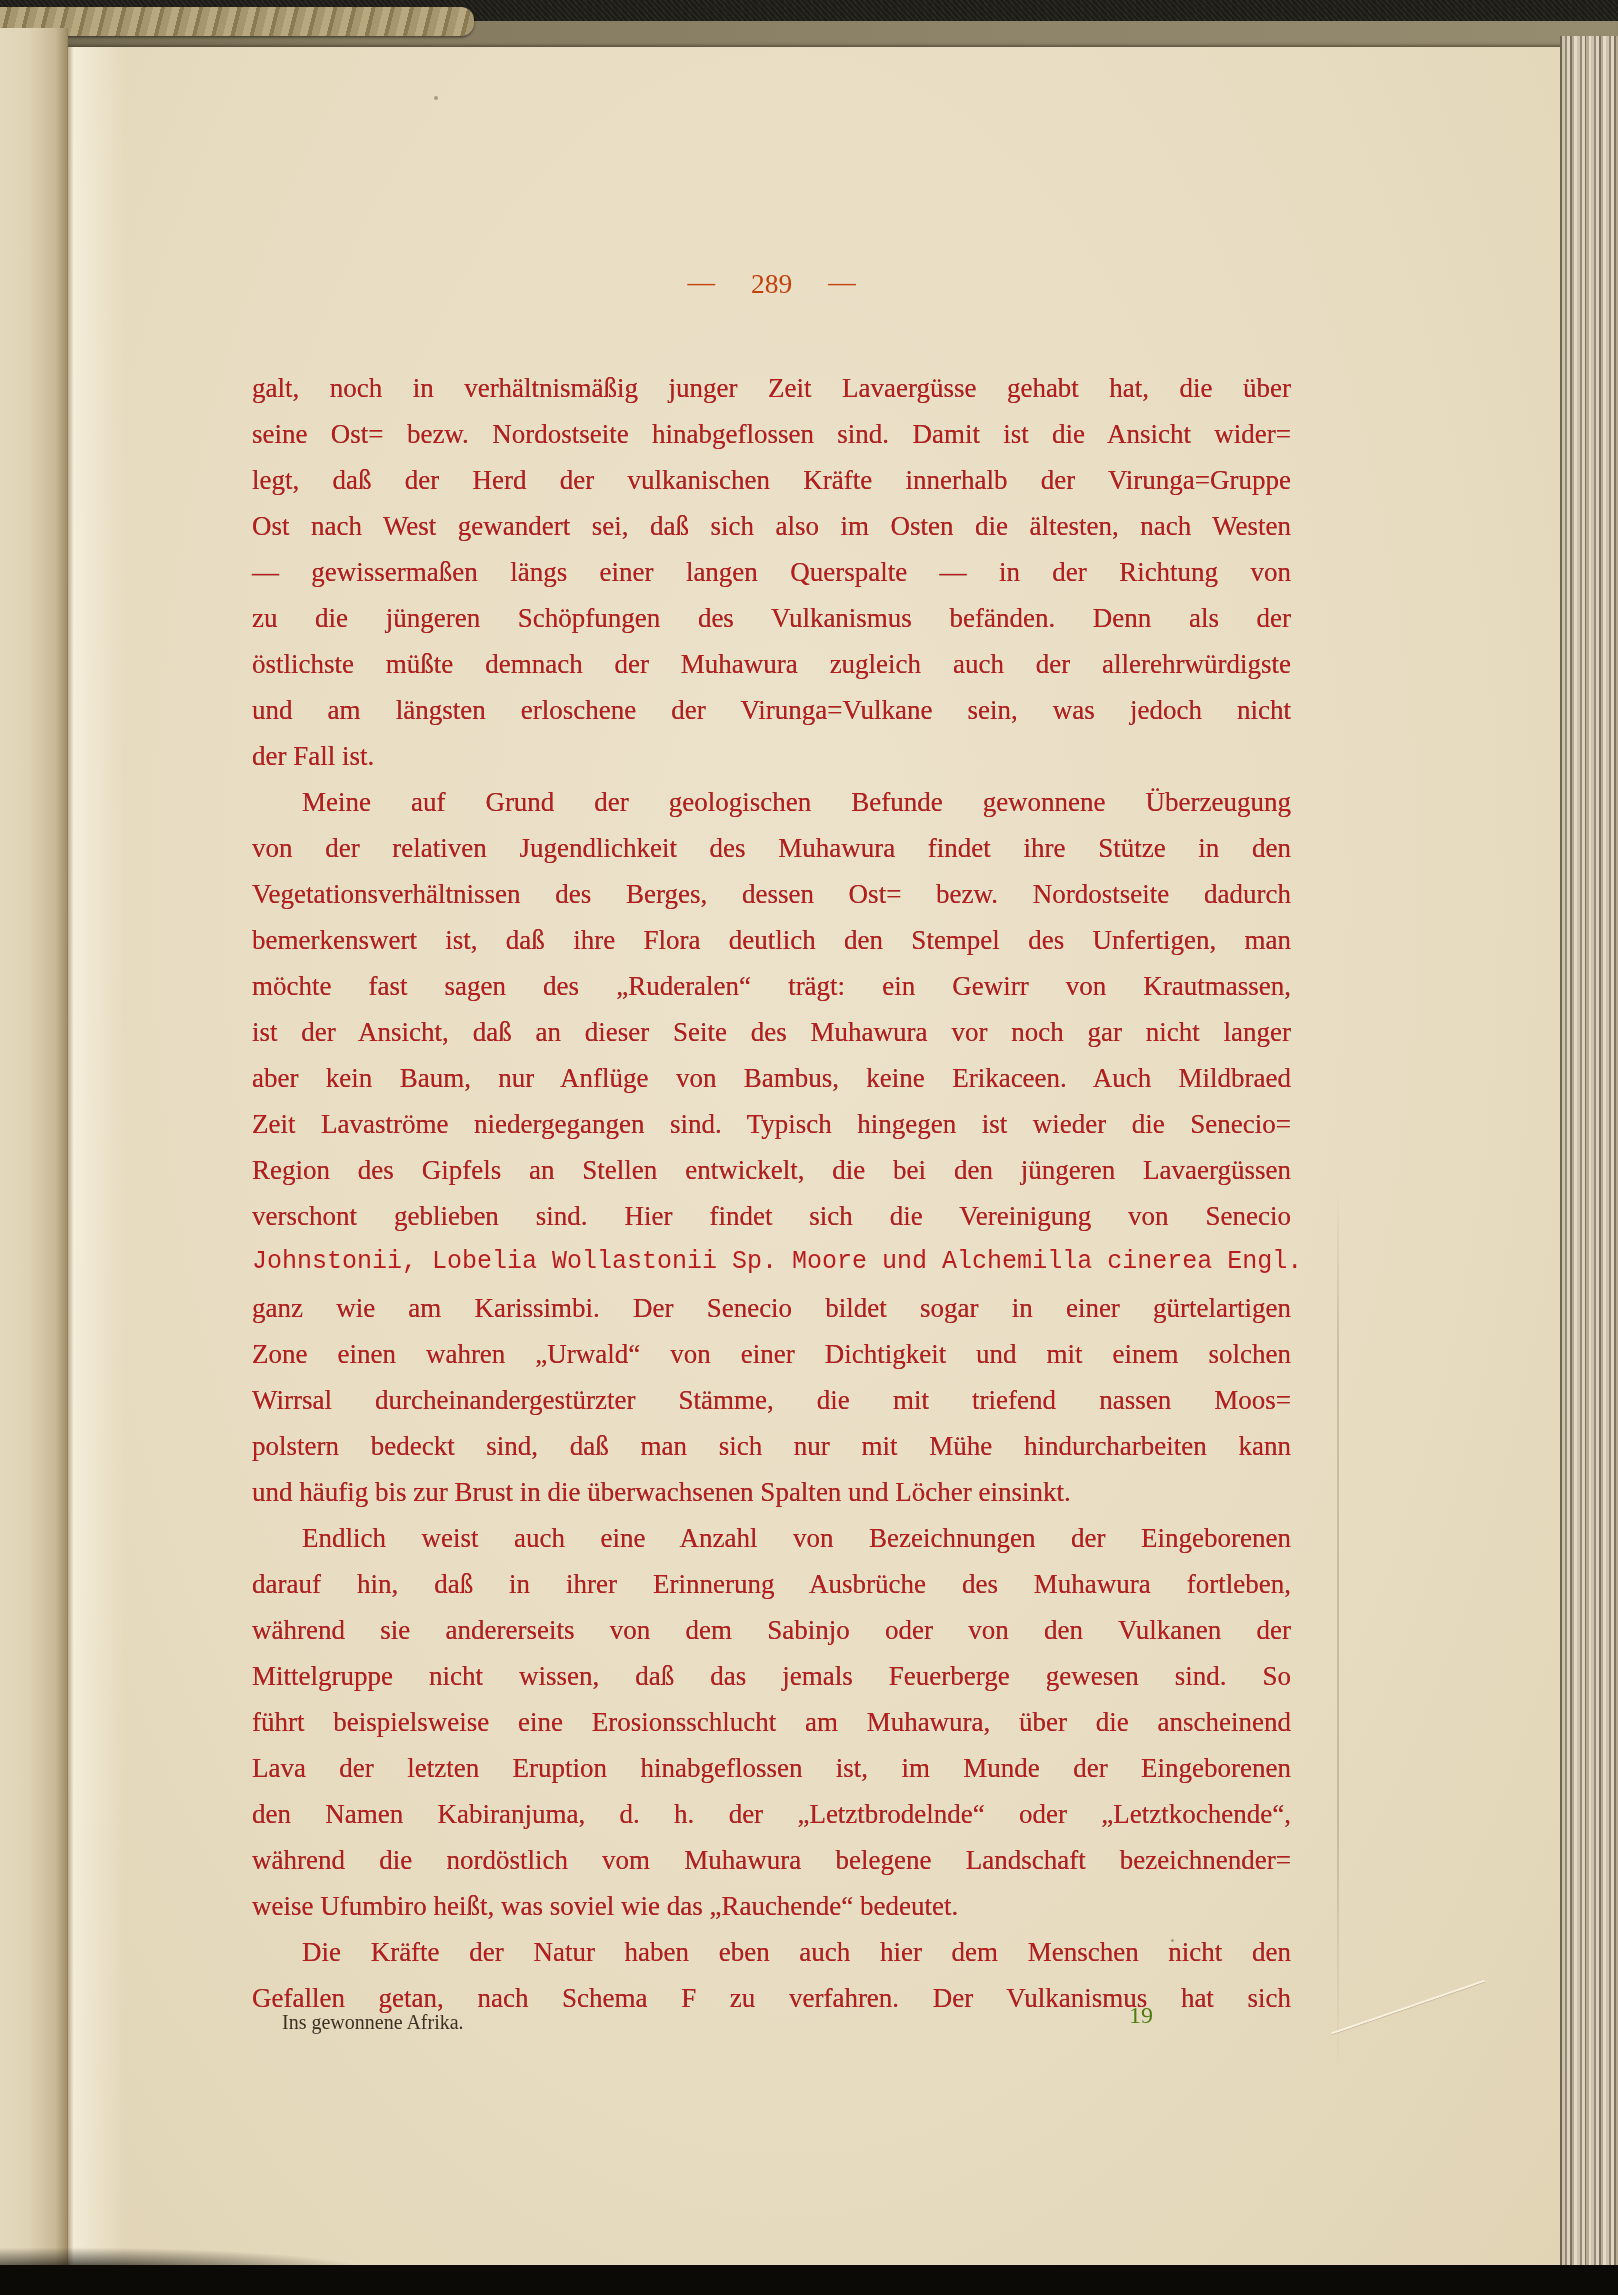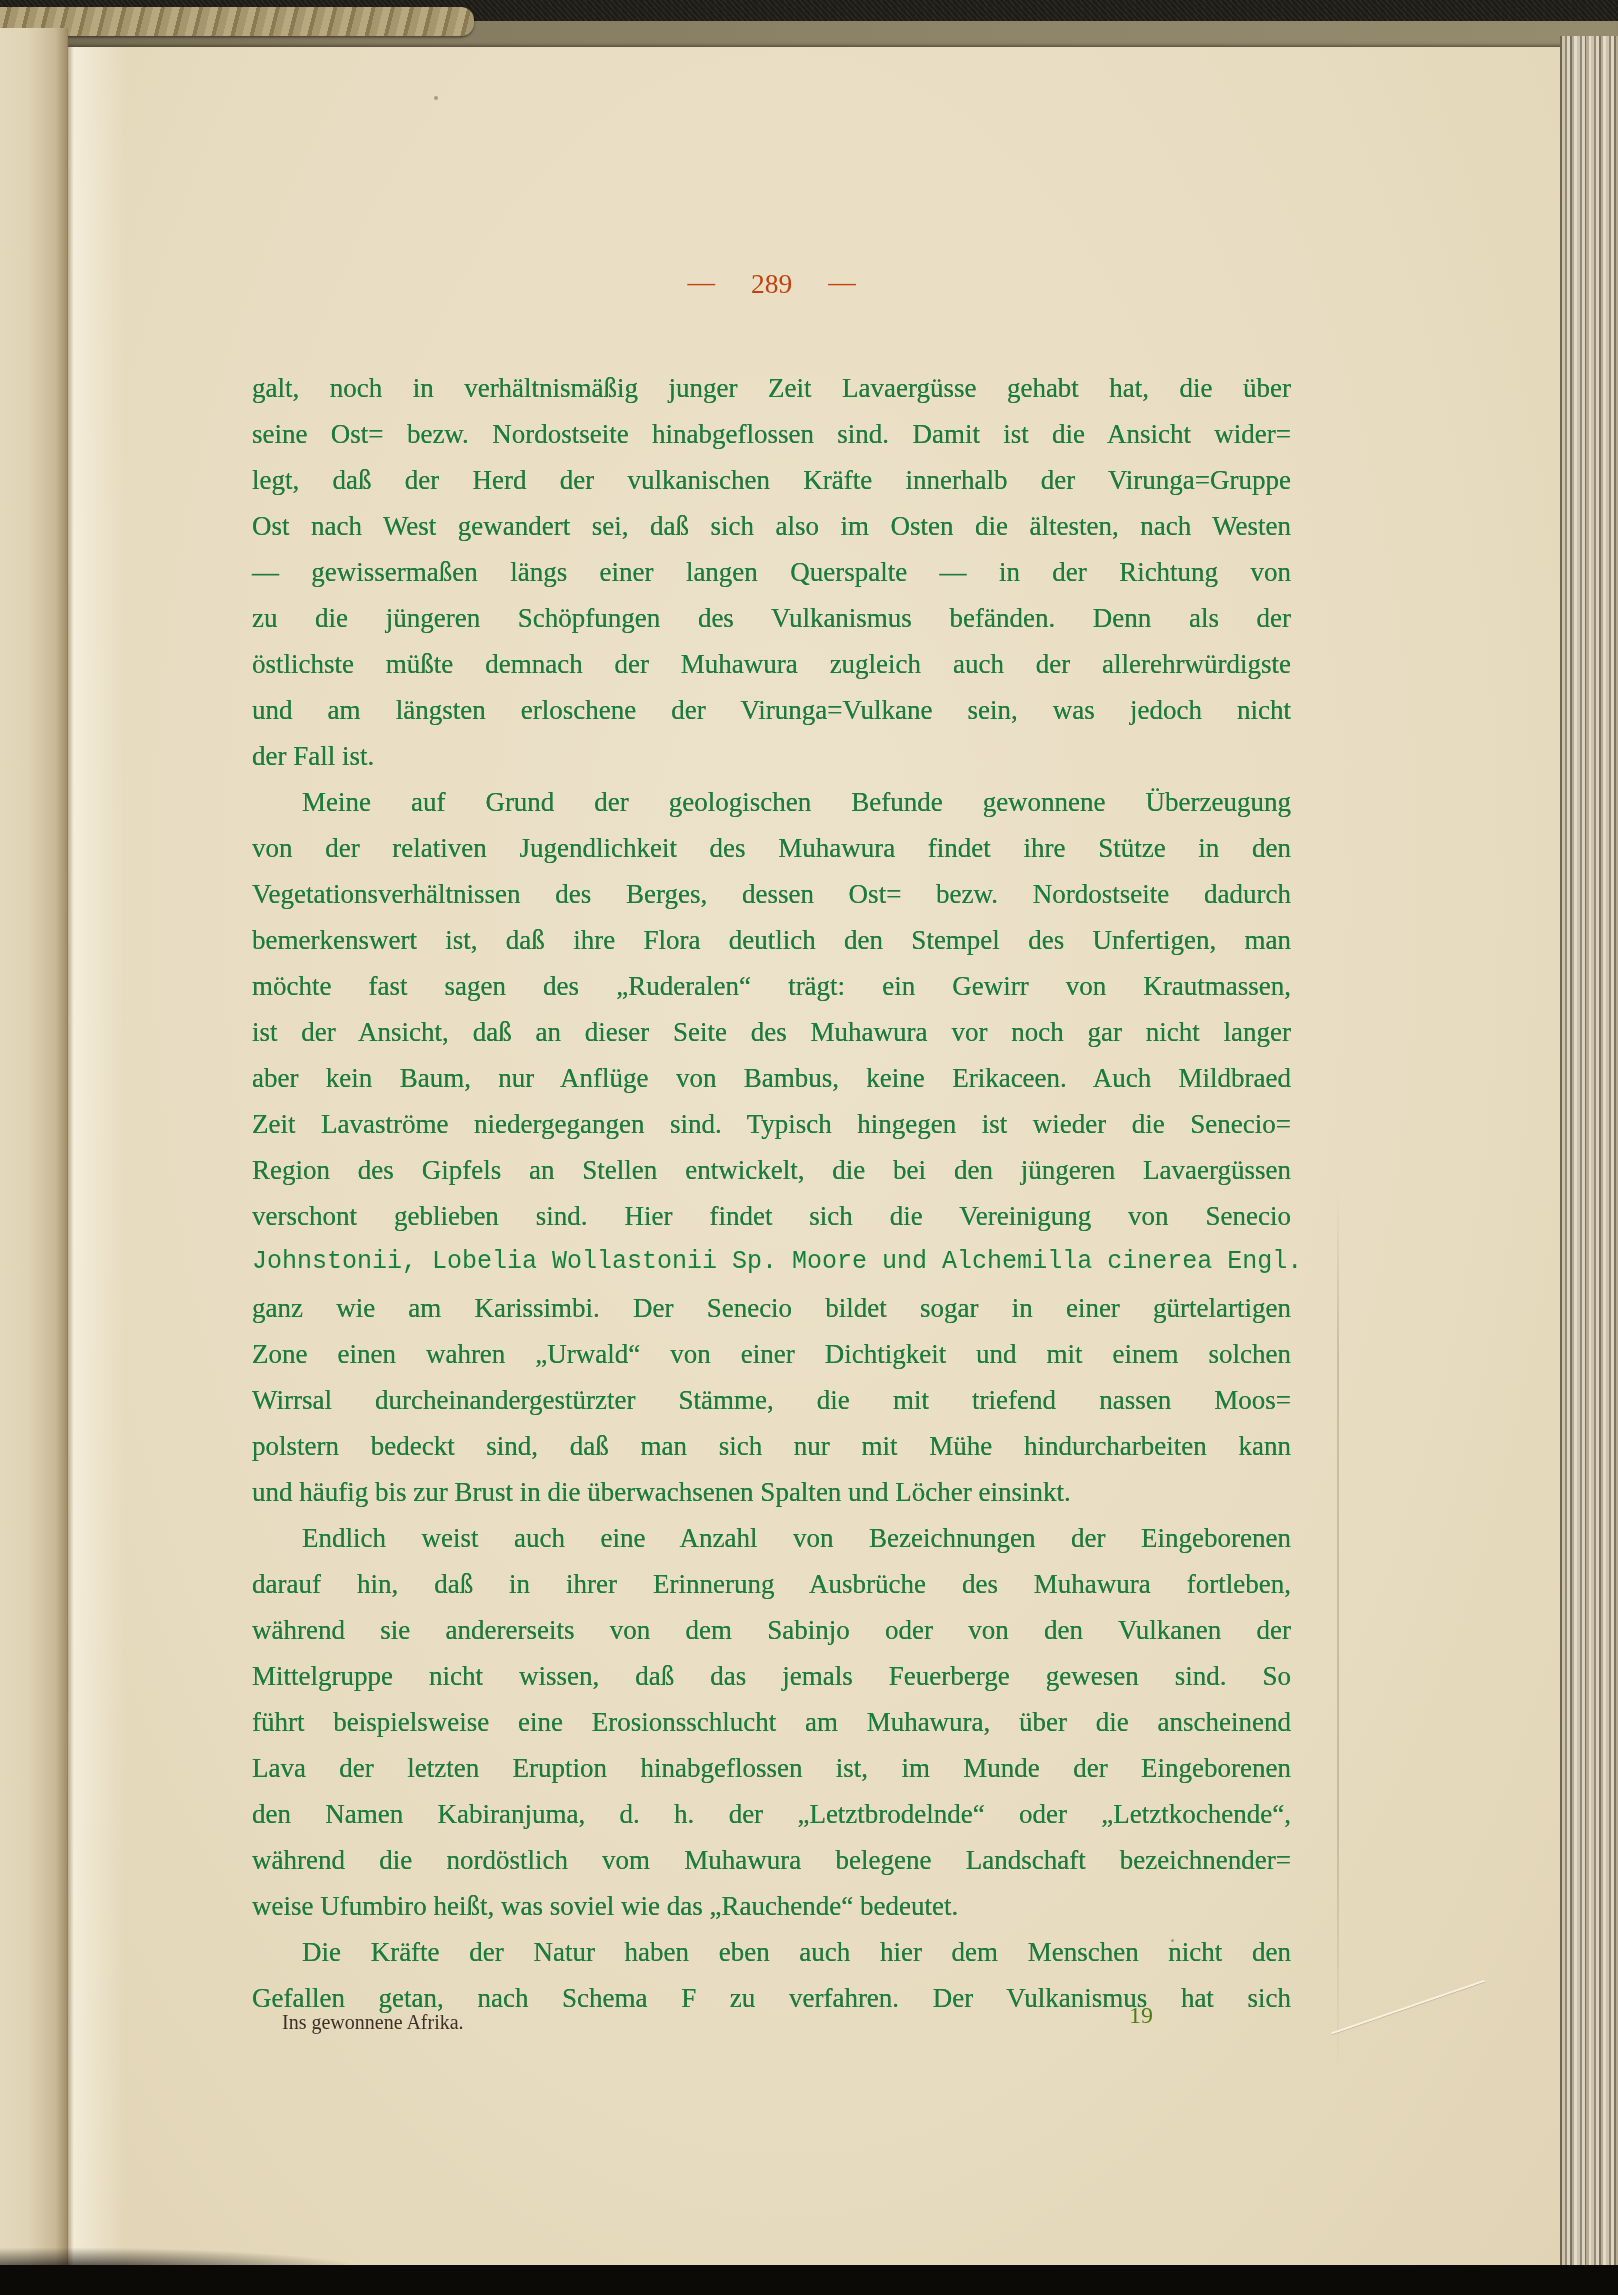--- a/index.html
+++ b/index.html
@@ -34,21 +34,21 @@
     background:rgba(250,246,232,.85);box-shadow:0 0.8px 0.8px rgba(140,120,90,.35);}
   .speck{position:absolute;width:3.2px;height:3.2px;border-radius:50%;background:rgba(90,75,55,.45);}
   .speck.s1{left:1171px;top:1939px;}
   .speck.s2{left:434px;top:96px;width:4px;height:4px;}
   .speck.s3{left:986px;top:615px;width:2.4px;height:2.4px;}
 
   
   .page-number-row{position:absolute;left:252px;top:268px;width:1039px;text-align:center;
     font-size:27.5px;color:#c2410c;}
   .page-number-row .dash{margin:0 36px;position:relative;top:-1.6px;}
-  .body-text{position:absolute;left:252px;top:365px;width:1039px;font-size:27px;color:#15803d;
+  .body-text{position:absolute;left:252px;top:365px;width:1039px;font-size:27px;color:#b91c1c;
     text-shadow:0 0 0.5px rgba(48,40,27,.65);}
   .body-text .line{line-height:46px;height:46px;white-space:nowrap;
     text-align:justify;text-align-last:justify;}
   .body-text .line.indent{padding-left:50px;}
   .body-text .line.parend{text-align-last:left;}
   .body-text .line.roman{font-family:Liberation Mono, monospace;font-size:25px;text-shadow:none;}
   .footer-signature{position:absolute;left:282px;top:2011px;font-size:20px;color:#3a3122;}
   .footer-sheet{position:absolute;left:1129px;top:2002px;font-size:24px;color:#4d7c0f;}
 </style>
 </head>

